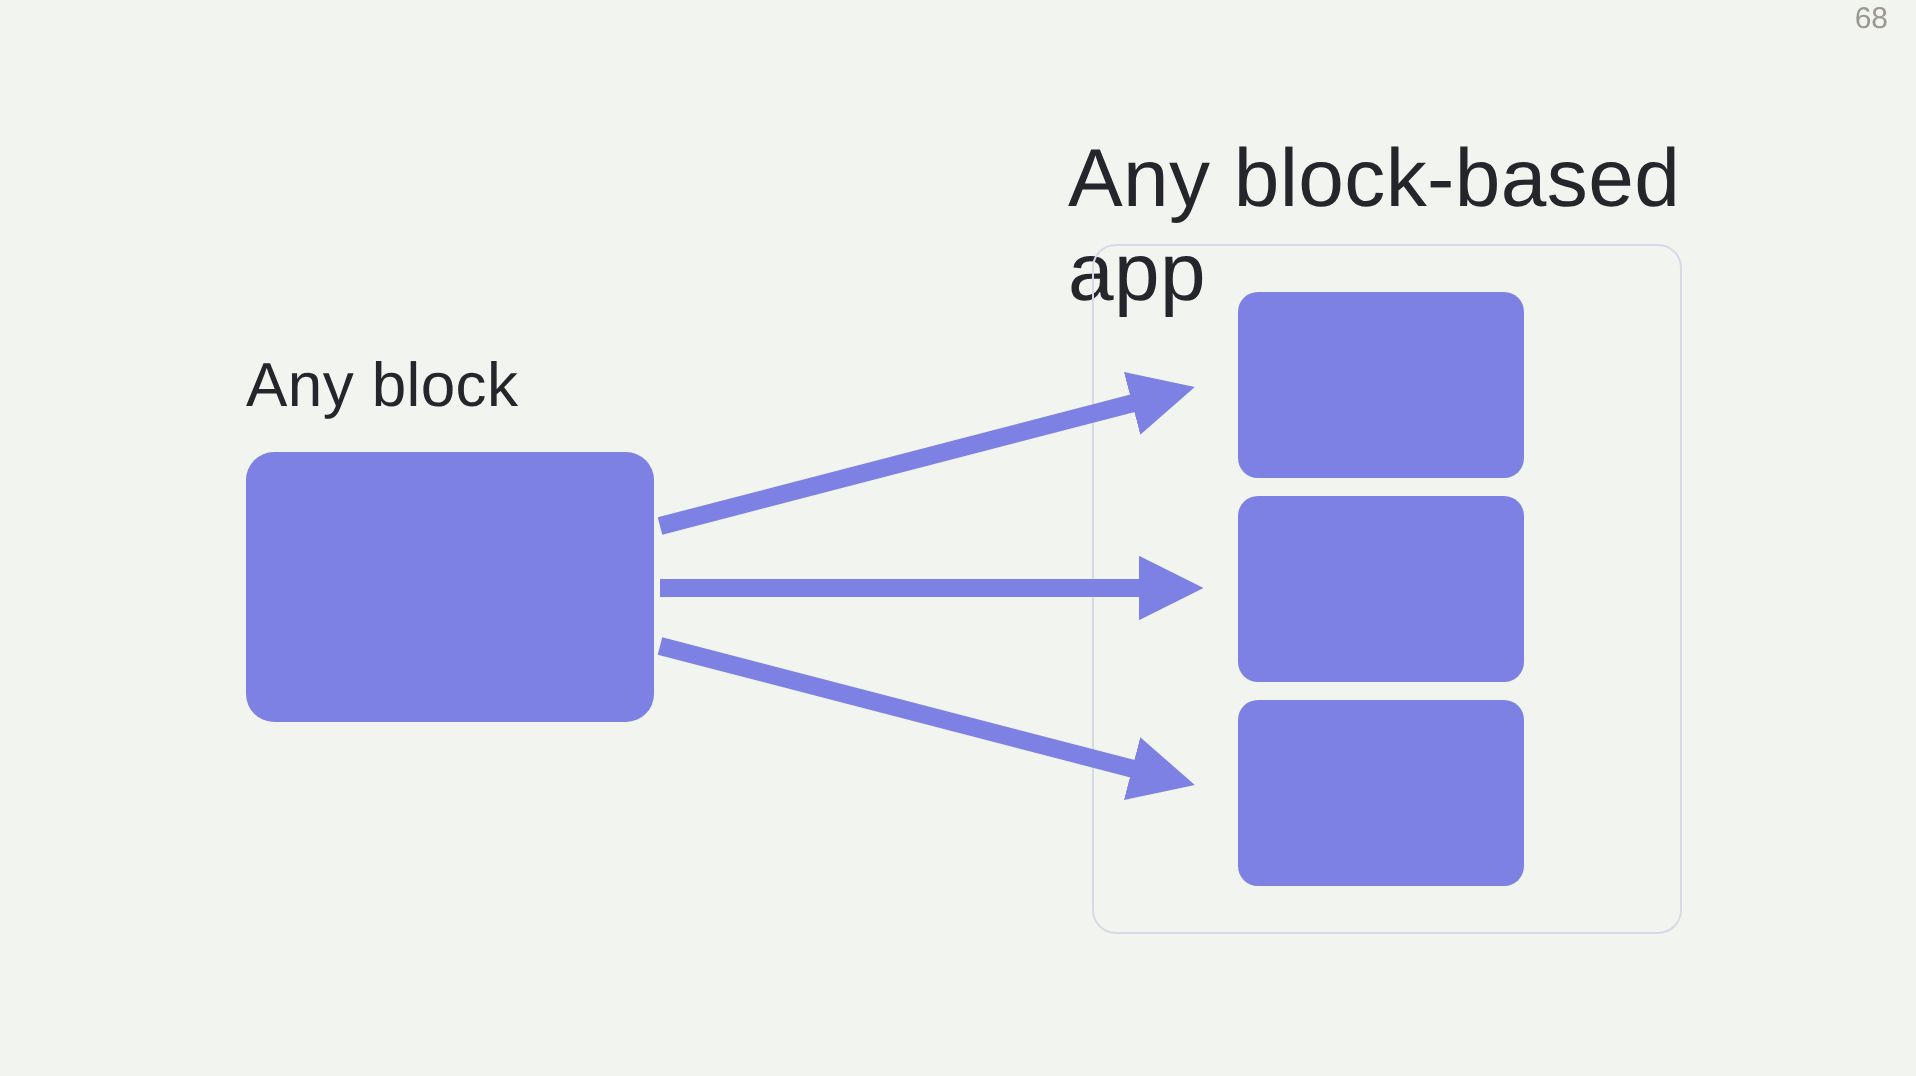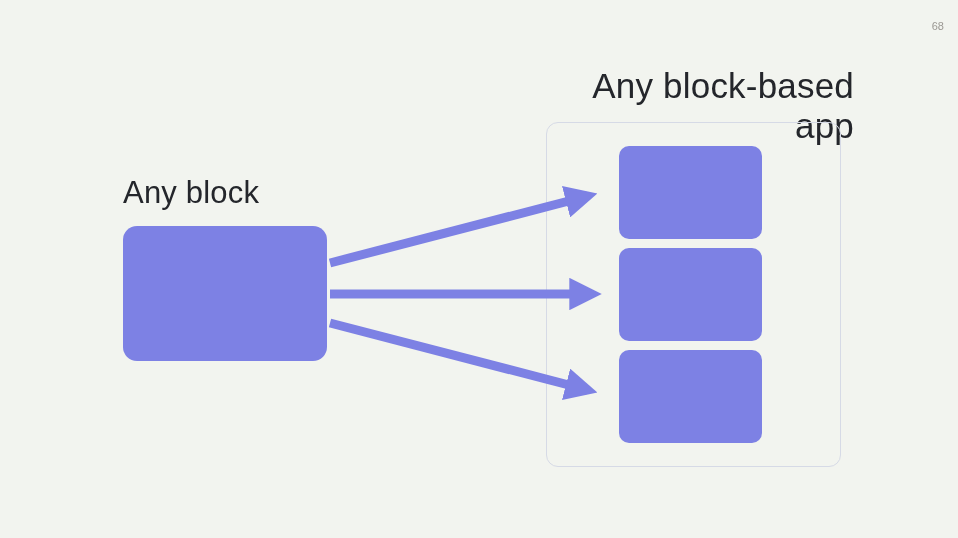--- a/index.html
+++ b/index.html
@@ -6,23 +6,23 @@
   .slide {
     position: relative;
     width: 958px;
     height: 538px;
     background: var(--bg, #F2F4EF);
     font-family: "Liberation Sans", sans-serif;
     overflow: hidden;
   }
   .page-number {
     position: absolute;
-    top: 20px;
+    top: 1px;
     right: 14px;
-    font-size: 11px;
+    font-size: 15px;
     color: var(--muted, #9B9893);
   }
   .source-label {
     position: absolute;
     left: 123px;
     top: 175px;
     width: 204px;
     text-align: left;
     font-size: 31px;
     font-weight: 500;
@@ -36,22 +36,22 @@
     width: 204px;
     height: 135px;
     background: var(--accent, #7D81E4);
     border-radius: 14px;
   }
   .target-title {
     position: absolute;
     left: 534px;
     top: 66px;
     width: 320px;
-    text-align: right;
-    font-size: 35px;
+    text-align: left;
+    font-size: 41px;
     font-weight: 500;
     color: var(--dark, #24262B);
     letter-spacing: 0.2px;
   }
   .app-container {
     position: absolute;
     left: 546px;
     top: 122px;
     width: 295px;
     height: 345px;

